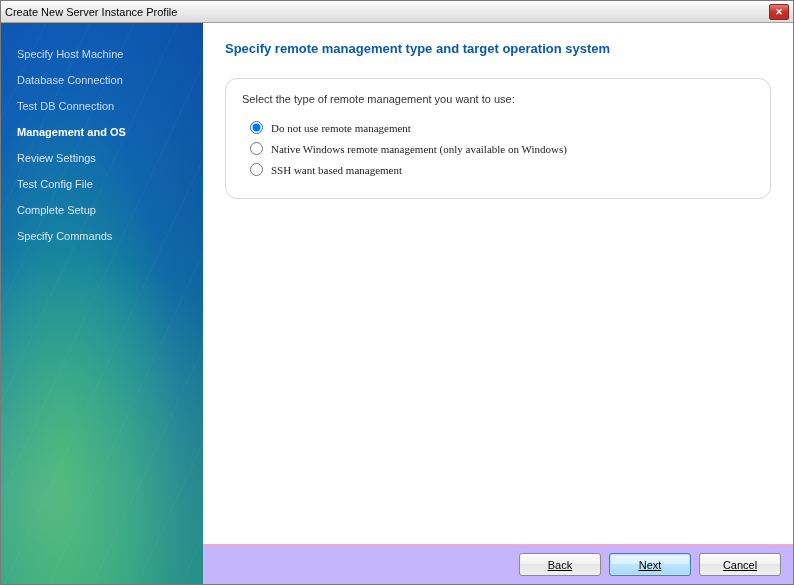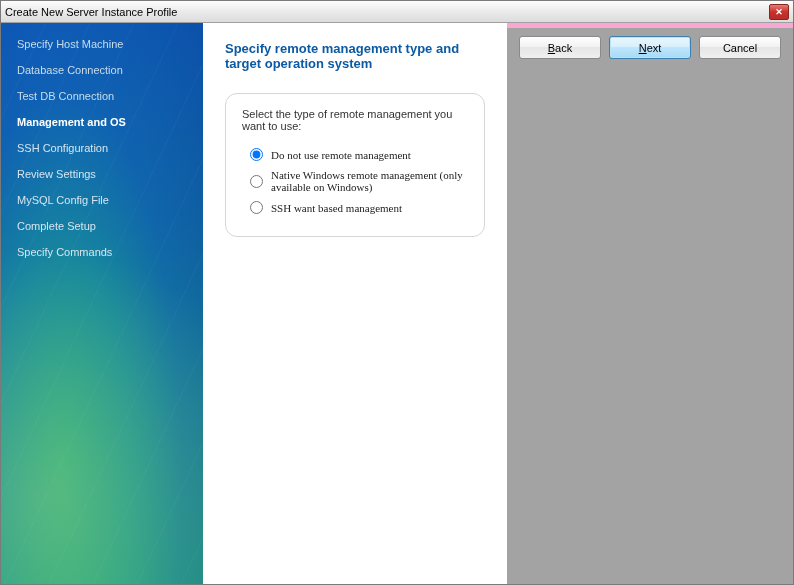--- a/index.html
+++ b/index.html
@@ -50,21 +50,21 @@
       flex: 1;
       display: flex;
       overflow: hidden;
     }
     .sidebar {
       width: 202px;
       background: radial-gradient(ellipse at 30% 80%, #6aa876 0%, #3f8a8f 35%, #2d6b9c 60%, #245a8d 100%),
                   linear-gradient(160deg, #2a6fa5 0%, #2d7a92 40%, #3a8c7d 70%, #4a9b6f 100%);
       background-blend-mode: overlay;
       position: relative;
-      padding-top: 8px;
+      padding-top: 18px;
     }
     .sidebar::before {
       content: "";
       position: absolute;
       left: 0; top: 0; right: 0; bottom: 0;
       background:
         repeating-linear-gradient(115deg, rgba(255,255,255,0.03) 0px, rgba(255,255,255,0.03) 1px, transparent 1px, transparent 40px),
         radial-gradient(circle at 20% 85%, rgba(140,200,150,0.4) 0%, transparent 50%);
       pointer-events: none;
     }
@@ -80,21 +80,21 @@
       color: #ffffff;
       font-weight: bold;
     }
     .sidebar-item.done {
       color: #c8dceb;
     }
     .main {
       flex: 1;
       background: #fff;
       display: flex;
-      flex-direction: row;
+      flex-direction: column;
       padding: 0;
     }
     .main-content {
       flex: 1;
       padding: 18px 22px 10px 22px;
     }
     .page-heading {
       color: #0b5aa4;
       font-size: 13px;
       font-weight: bold;
@@ -120,26 +120,27 @@
       margin: 0;
       width: 13px;
       height: 13px;
     }
     .radio-row label {
       font-size: 11px;
       color: #222;
       font-family: Liberation Serif, serif;
     }
     .footer {
-      border-top: 5px solid #f9a8d4;
+      border-top: 1px solid #f9a8d4;
       padding: 8px 12px;
       display: flex;
       justify-content: flex-end;
       gap: 8px;
-      background: #a3a3a3;
+      background: #c4b5fd;
+      text-decoration: underline;
     }
     .btn {
       min-width: 82px;
       height: 23px;
       border: 1px solid #8a8a8a;
       border-radius: 3px;
       background: linear-gradient(to bottom, #ffffff 0%, #f2f2f2 45%, #e6e6e6 50%, #f0f0f0 100%);
       font-size: 11px;
       font-family: inherit;
       color: #000;
@@ -169,23 +170,22 @@
     <div class="close-btn">
       <span>✕</span>
     </div>
   </div>
   <div class="body">
     <div class="sidebar">
       <div class="sidebar-item done"><span>Specify Host Machine</span></div>
       <div class="sidebar-item done"><span>Database Connection</span></div>
       <div class="sidebar-item done"><span>Test DB Connection</span></div>
       <div class="sidebar-item active"><span>Management and OS</span></div>
-      <div class="sidebar-item"><span>SSH Configuration</span></div>
       <div class="sidebar-item"><span>Review Settings</span></div>
-      <div class="sidebar-item"><span>MySQL Config File</span></div>
+      <div class="sidebar-item"><span>Test Config File</span></div>
       <div class="sidebar-item"><span>Complete Setup</span></div>
       <div class="sidebar-item"><span>Specify Commands</span></div>
     </div>
     <div class="main">
       <div class="main-content">
         <div class="page-heading">Specify remote management type and target operation system</div>
         <div class="group">
           <div class="group-label">Select the type of remote management you want to use:</div>
           <div class="radio-row">
             <input type="radio" name="rm" id="rm0" checked="" style="">

